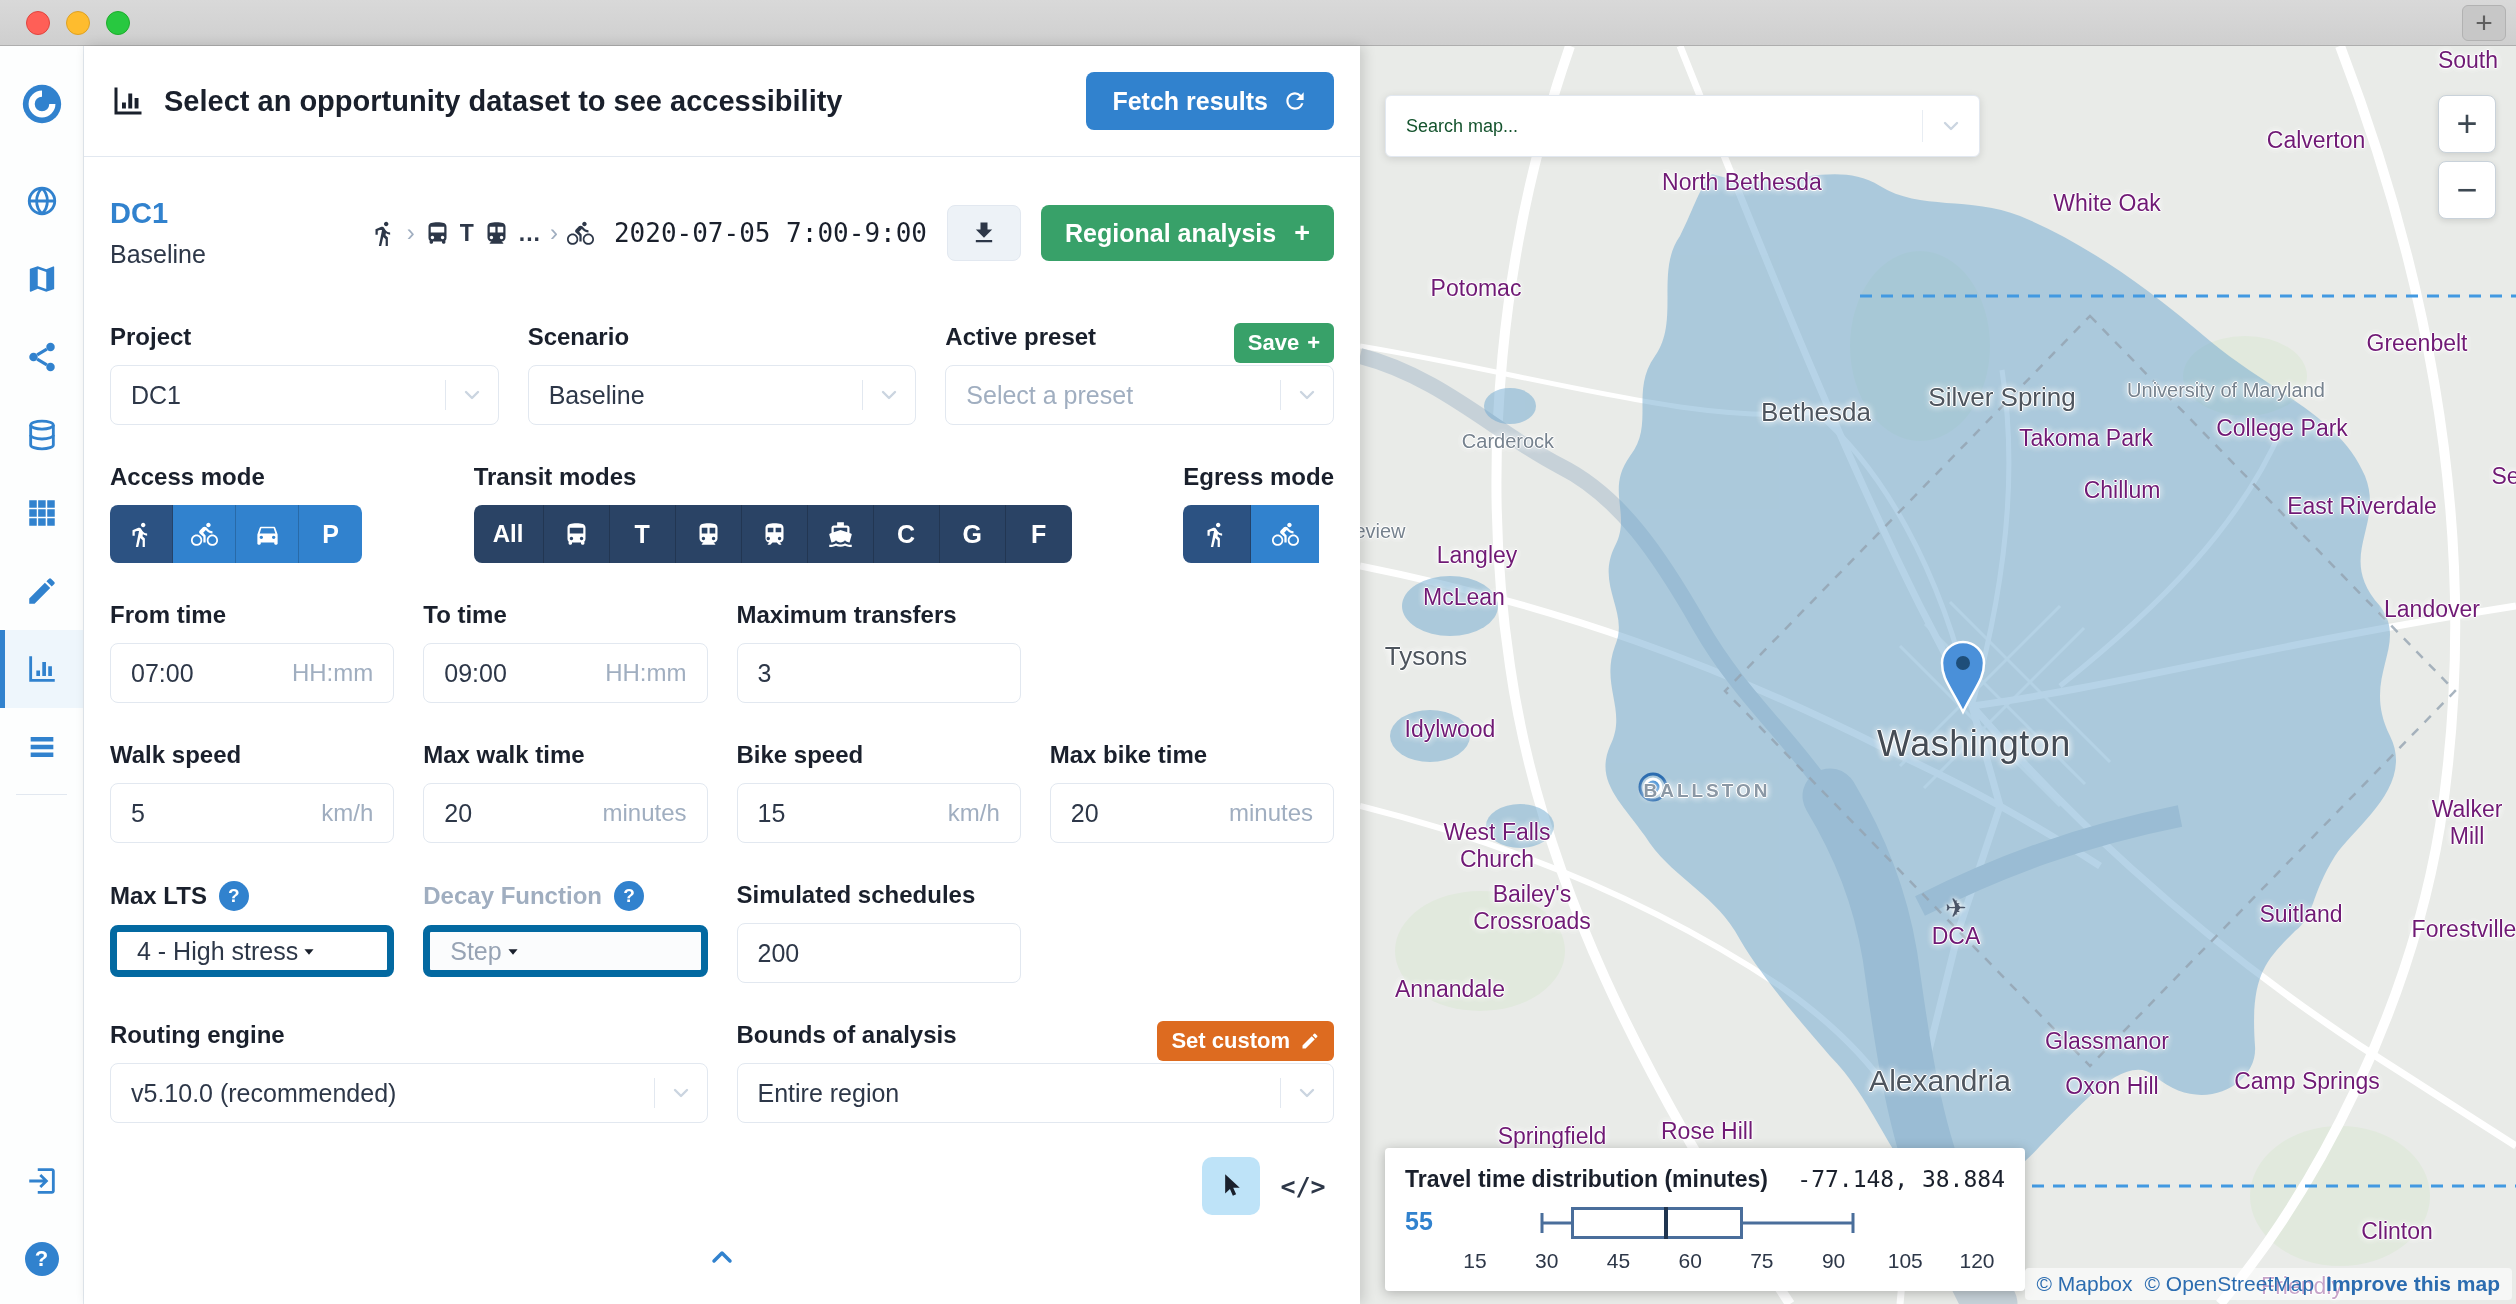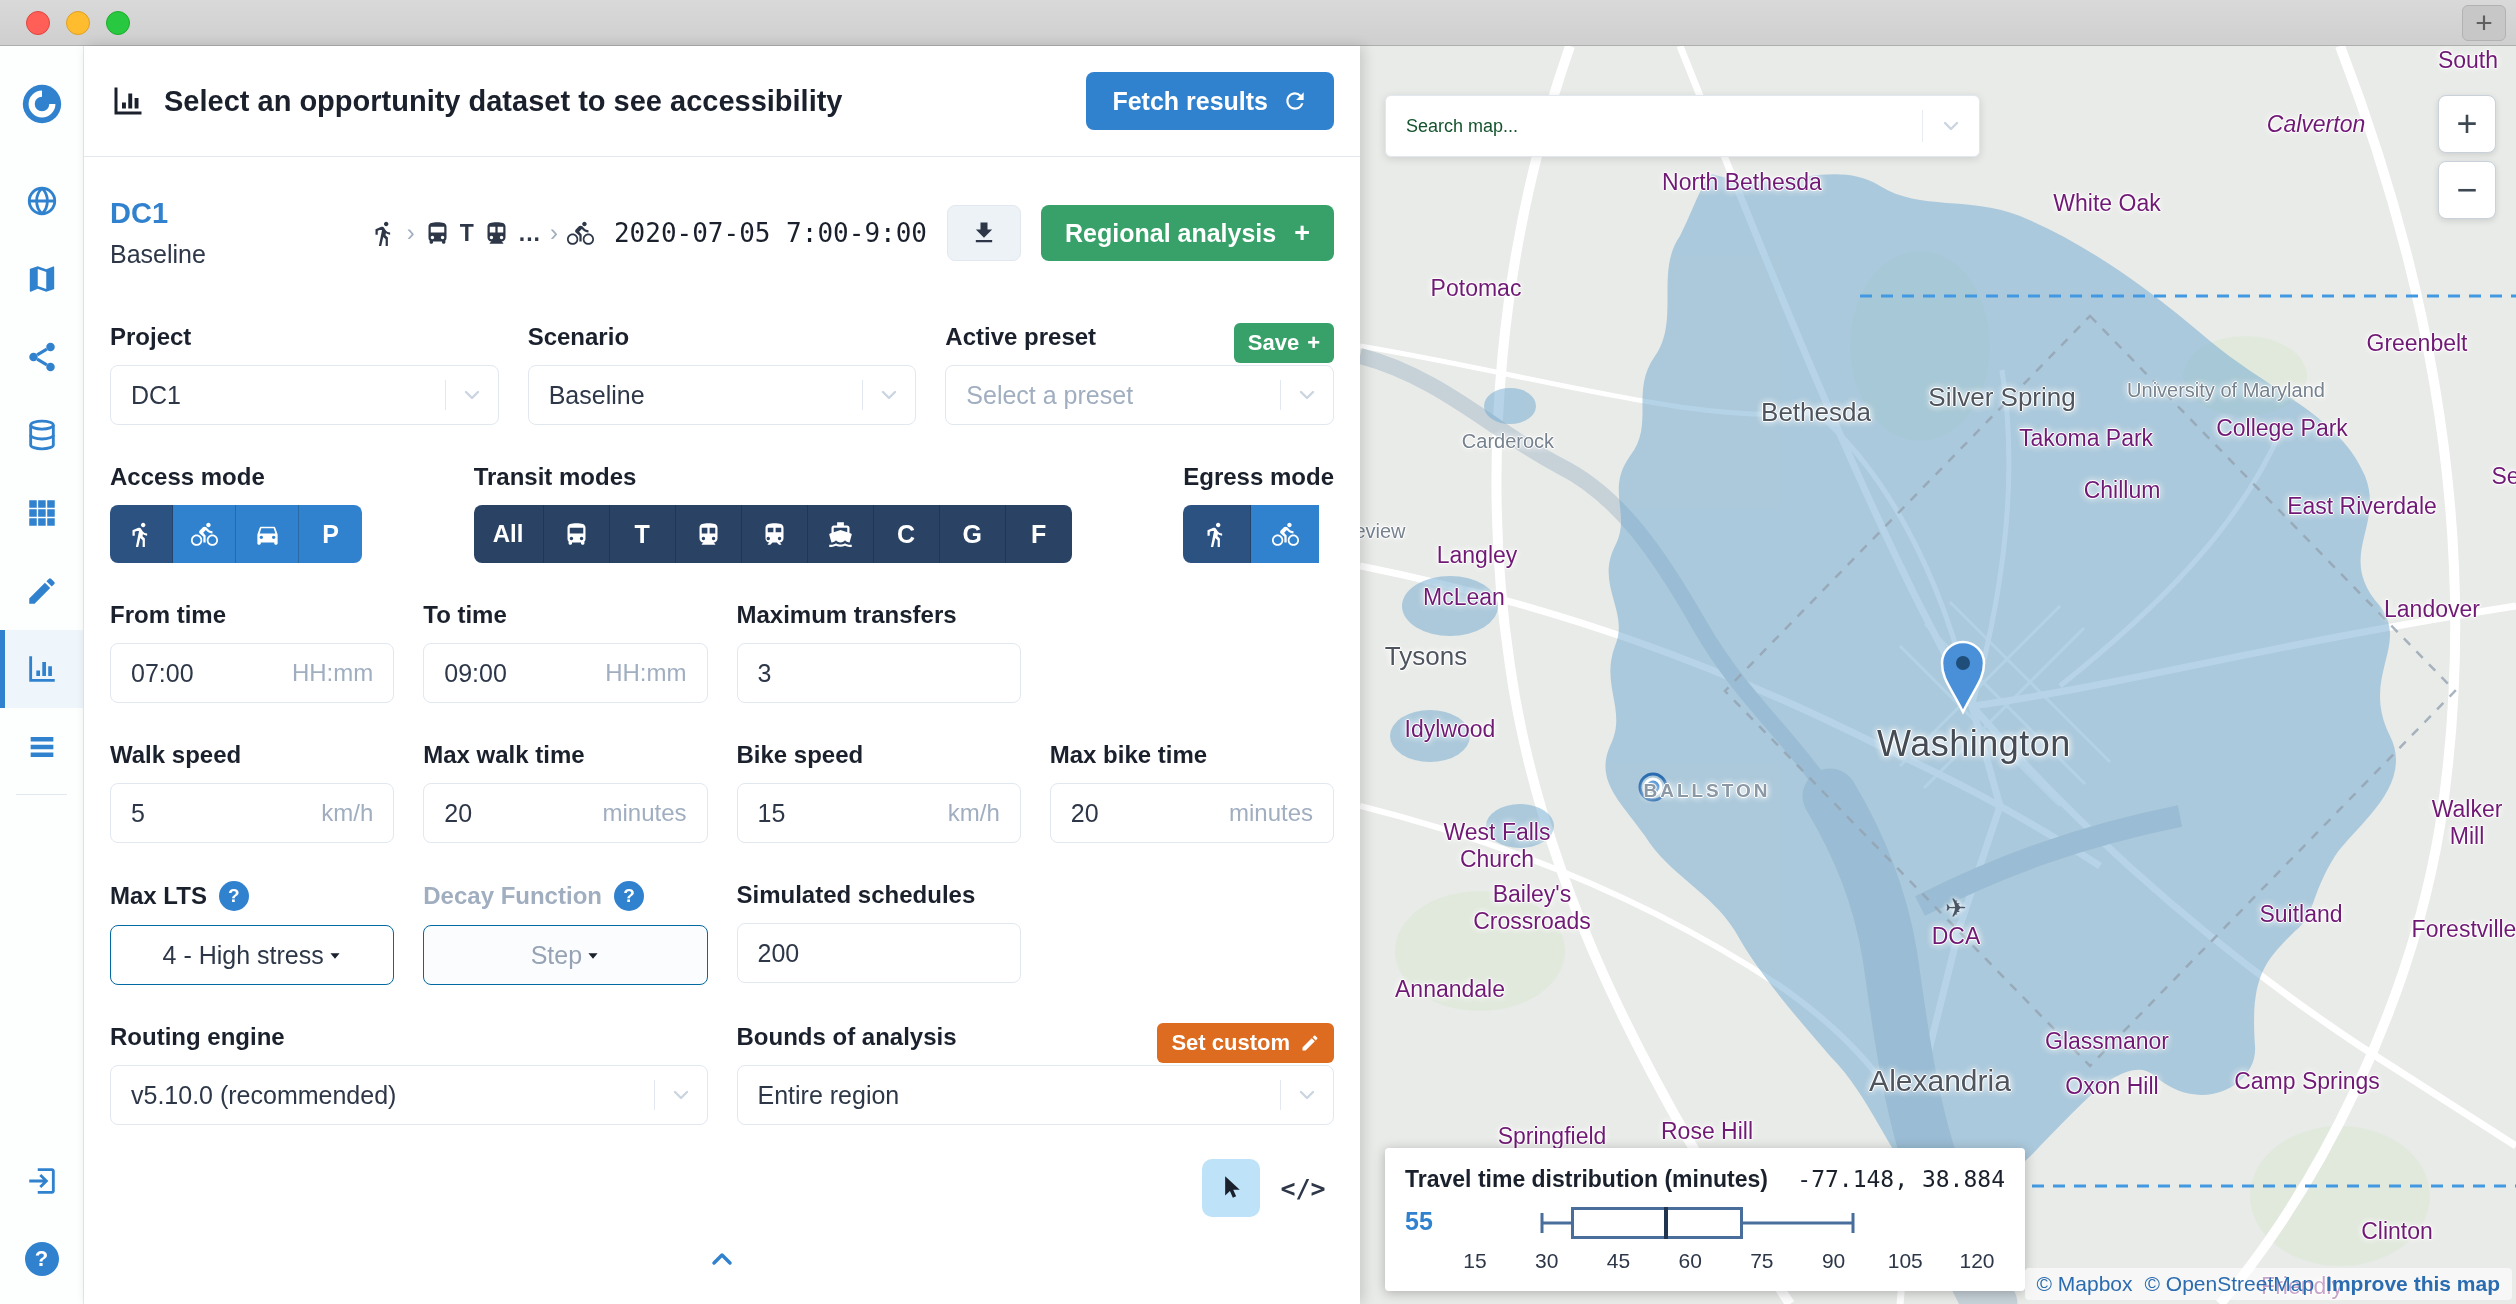--- a/index.html
+++ b/index.html
@@ -76,22 +76,22 @@
           display:inline-flex; align-items:center; justify-content:center; cursor:pointer; flex:0 0 30px; }
 
   .rselect { height:60px; border:1px solid #e2e8f0; border-radius:8px; background:#fff; display:flex; align-items:center;
              padding:0 0 0 20px; cursor:pointer; }
   .rselect .value { font-size:25px; color:#2d3748; flex:1; white-space:nowrap; overflow:hidden; }
   .rselect .value.placeholder { color:#a0aec0; }
   .rselect .vsep { width:1px; height:30px; background:#e2e8f0; }
   .rselect .chev { width:52px; display:flex; align-items:center; justify-content:center; color:#cbd5e0; }
   .rselect .chev svg { width:24px; height:24px; }
 
-  .nselect { height:60px; border:1px solid #0369a1; border-radius:8px; background:#fff; display:flex; align-items:center;
-             justify-content:center; padding:0 16px 0 20px; cursor:pointer; }
+  .nselect { height:52px; border:7px solid #0369a1; border-radius:8px; background:#fff; display:flex; align-items:center;
+             justify-content:flex-start; padding:0 16px 0 20px; cursor:pointer; }
   .nselect .value { font-size:25px; color:#2d3748; }
   .nselect.disabled { background:#fbfcfd; }
   .nselect.disabled .value { color:#97a3b4; }
   .nselect svg { width:22px; height:22px; color:#1a202c; }
 
   .input { position:relative; height:60px; border:1px solid #e2e8f0; border-radius:8px; background:#fff;
            display:flex; align-items:center; }
   .input input { border:none; outline:none; background:transparent; width:100%; height:100%;
                  padding:0 20px; font-size:25px; color:#2d3748; font-family:"Liberation Sans", sans-serif; }
   .input .suffix { position:absolute; right:20px; font-size:24px; color:#a0aec0; pointer-events:none; }
@@ -715,21 +715,21 @@
         <g>
           <path d="M603,666 c-13,-26 -21,-33 -21,-49 a21,21 0 1 1 42,0 c0,16 -8,23 -21,49 z" fill="#4a90d9" stroke="#fff" stroke-width="2.5"></path>
           <circle cx="603" cy="617" r="7" fill="#1e4e79"></circle>
         </g>
       </svg>
 
       <div class="label-layer">
           <span class="map-label t-sub" style="left: 1108px; top: 14px;">South</span>
           <span class="map-label t-sub" style="left: 382px; top: 136px;">North Bethesda</span>
           <span class="map-label t-sub" style="left: 747px; top: 157px;">White Oak</span>
-          <span class="map-label t-sub" style="left: 956px; top: 78px; font-style: italic;">Calverton</span>
+          <span class="map-label t-sub" style="left: 956px; top: 94px;">Calverton</span>
           <span class="map-label t-sub" style="left: 116px; top: 242px;">Potomac</span>
           <span class="map-label t-sub" style="left: 1057px; top: 297px;">Greenbelt</span>
           <span class="map-label t-town2" style="left: 642px; top: 312px; margin-top: 39px;">Silver Spring</span>
           <span class="map-label t-min" style="left: 866px; top: 344px;">University of Maryland</span>
           <span class="map-label t-town2" style="left: 456px; top: 366px;">Bethesda</span>
           <span class="map-label t-sub" style="left: 726px; top: 392px;">Takoma Park</span>
           <span class="map-label t-sub" style="left: 922px; top: 382px;">College Park</span>
           <span class="map-label t-min" style="left: 148px; top: 395px;">Carderock</span>
           <span class="map-label t-sub" style="left: 762px; top: 444px;">Chillum</span>
           <span class="map-label t-sub" style="left: 1002px; top: 460px;">East Riverdale</span>

